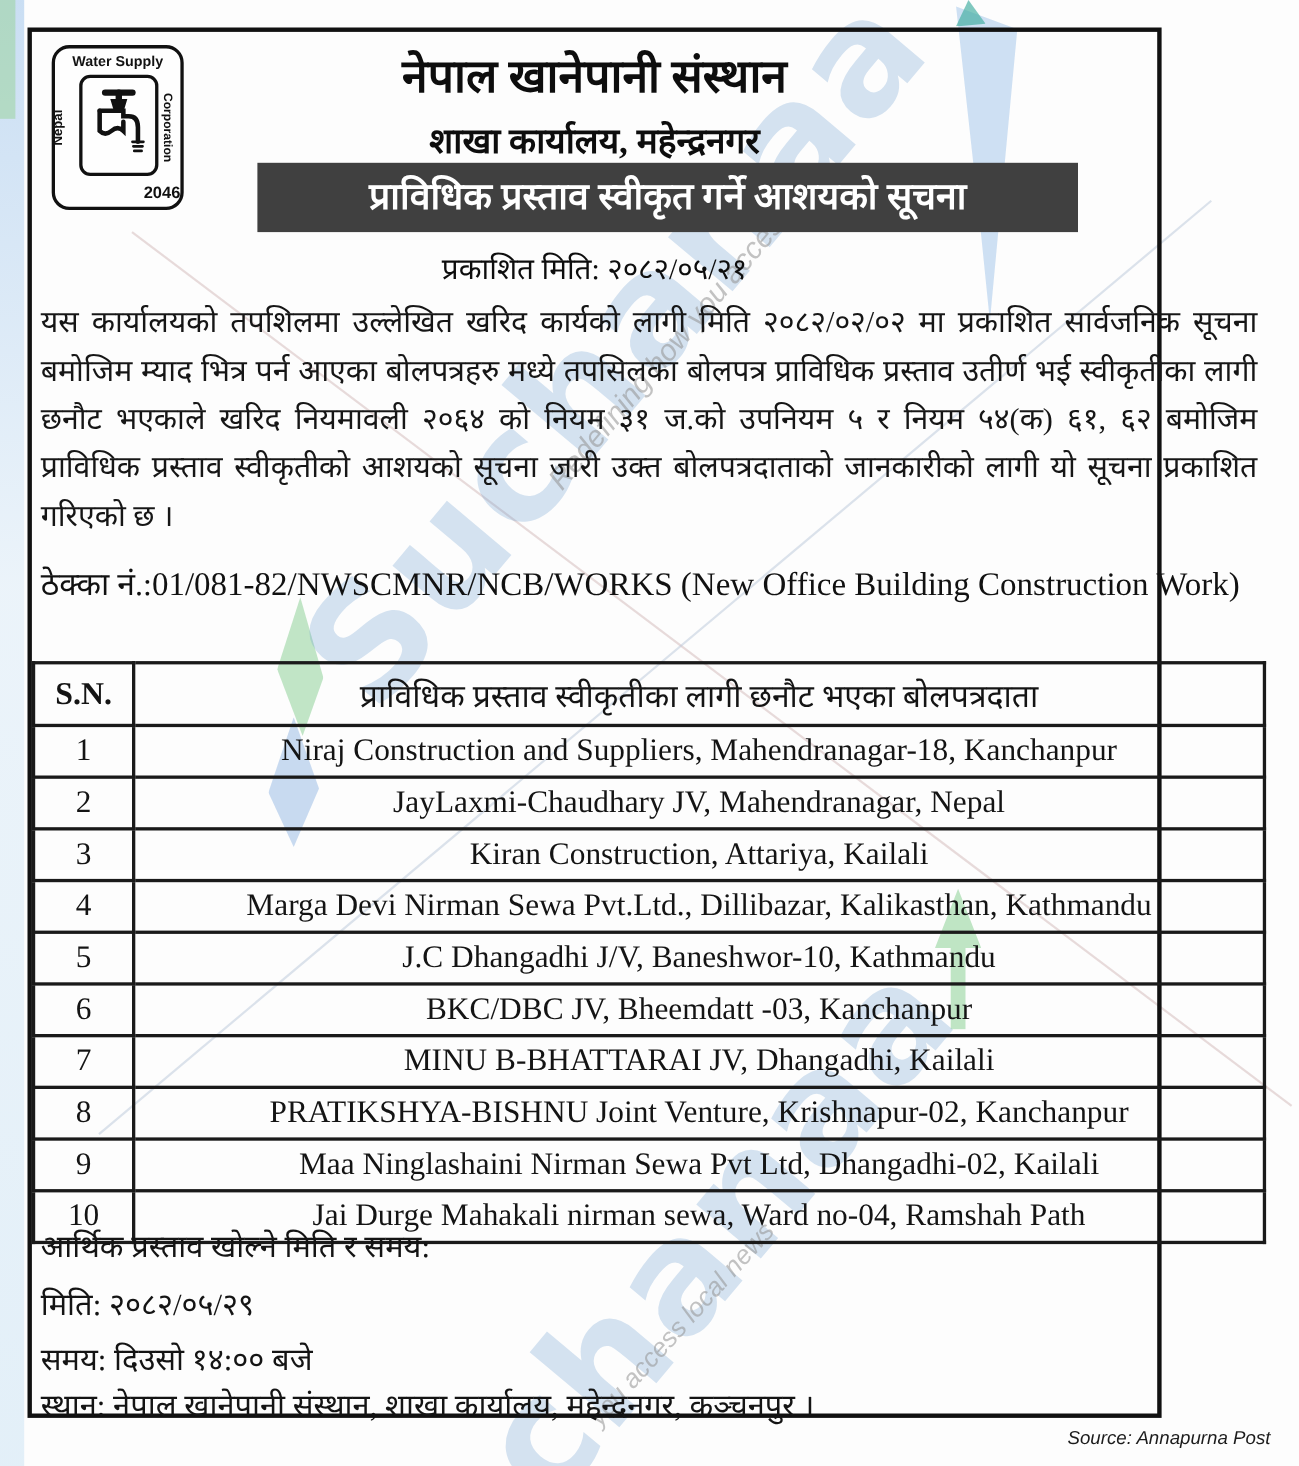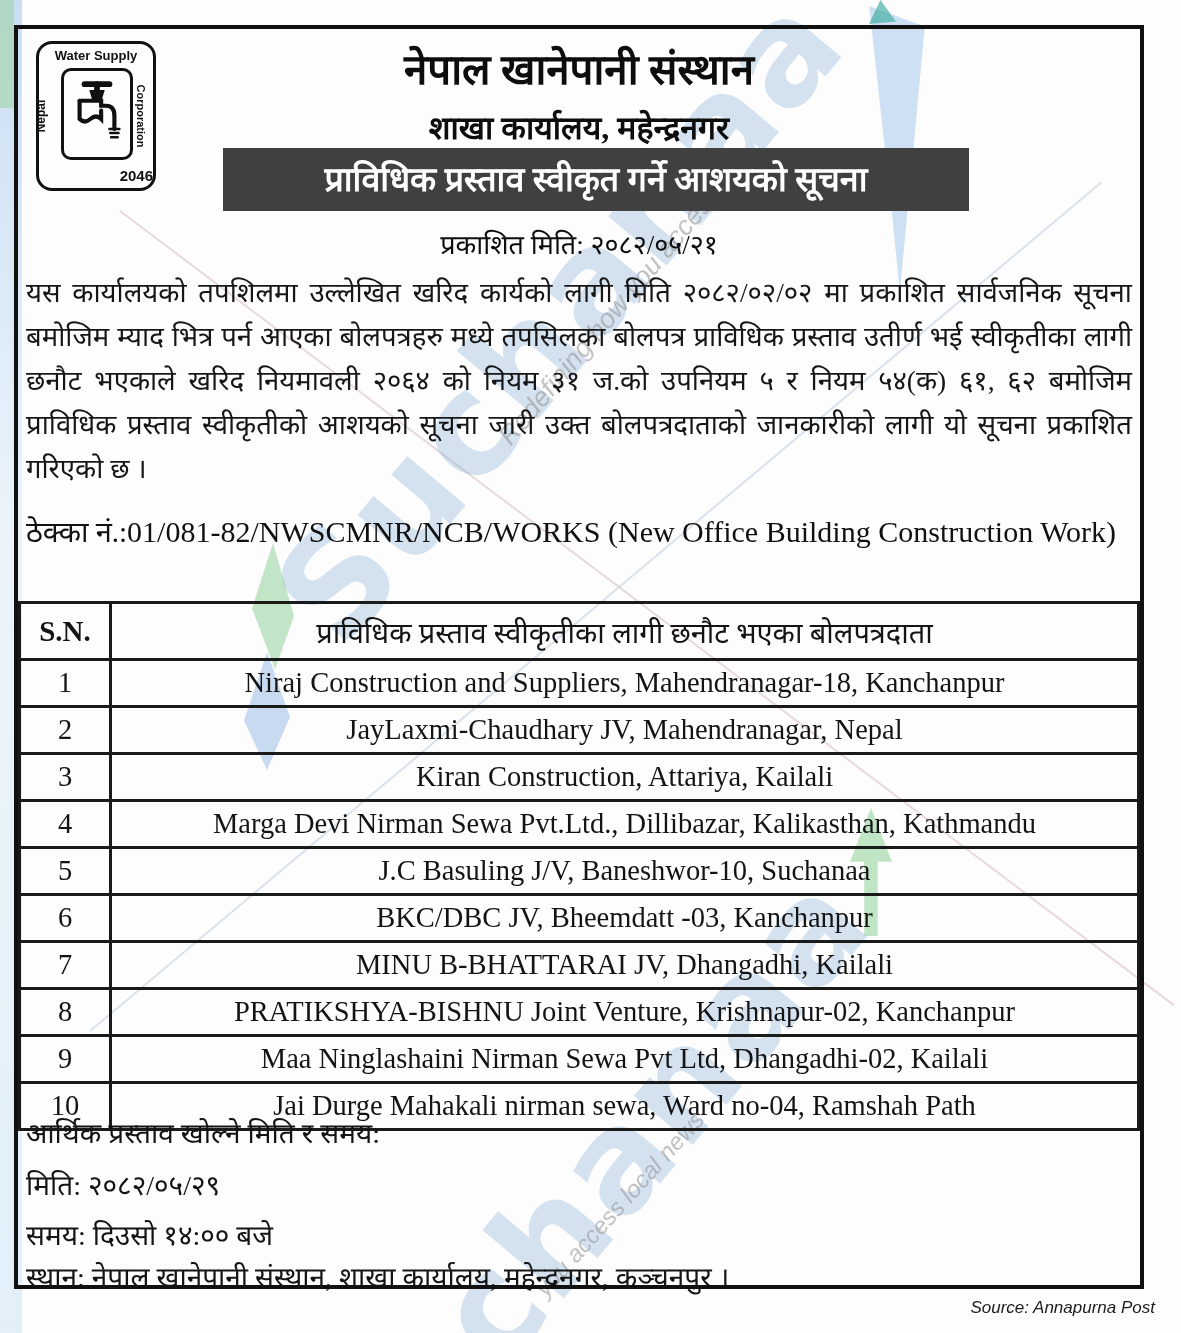--- a/index.html
+++ b/index.html
@@ -30,21 +30,21 @@
     color:rgba(108,158,210,.28);text-align:center;
   }
   .wm-big1{left:170px;top:170px;width:760px;height:320px;line-height:320px;font-size:140px;transform:rotate(-50deg);}
   .wm-big2{left:210px;top:1080px;width:680px;height:320px;line-height:320px;font-size:140px;transform:rotate(-50deg);}
   .wm-tag{font-family:"Liberation Sans",sans-serif;font-style:italic;color:rgba(145,145,145,.55);text-align:center;}
   .wm-tag1{left:330px;top:300px;width:560px;font-size:27px;transform:rotate(-50deg);}
   .wm-tag2{left:380px;top:1190px;width:480px;font-size:24px;transform:rotate(-48deg);}
 
   
   .frame{
-    position:absolute;left:14px;top:25px;width:1130px;height:1264px;
+    position:absolute;left:25px;top:25px;width:1031px;height:1264px;
     border:4px solid #111;z-index:1;box-sizing:border-box;
   }
   .abs{position:absolute;}
 
   
   .logo{left:18px;top:12px;width:120px;height:150px;border:3px solid #111;border-radius:16px;
     background:rgba(255,255,255,.6);box-sizing:border-box;font-family:"Liberation Sans",sans-serif;}
   .logo-top{position:absolute;left:0;right:0;top:4px;text-align:center;font-size:13px;font-weight:bold;color:#111;}
   .logo-bottom{position:absolute;left:0;right:0;bottom:4px;text-align:right;font-size:15px;font-weight:bold;color:#111;}
   .logo-left{position:absolute;left:-14px;top:50%;transform:translateY(-50%) rotate(-90deg);
@@ -150,21 +150,21 @@
         <tr>
             <td class="num">3</td>
             <td>Kiran Construction, Attariya, Kailali</td>
           </tr>
         <tr>
             <td class="num">4</td>
             <td>Marga Devi Nirman Sewa Pvt.Ltd., Dillibazar, Kalikasthan, Kathmandu</td>
           </tr>
         <tr>
             <td class="num">5</td>
-            <td>J.C Basuling J/V, Baneshwor-10, Suchanaa</td>
+            <td>J.C Dhangadhi J/V, Baneshwor-10, Kathmandu</td>
           </tr>
         <tr>
             <td class="num">6</td>
             <td>BKC/DBC JV, Bheemdatt -03, Kanchanpur</td>
           </tr>
         <tr>
             <td class="num">7</td>
             <td>MINU B-BHATTARAI JV, Dhangadhi, Kailali</td>
           </tr>
         <tr>

